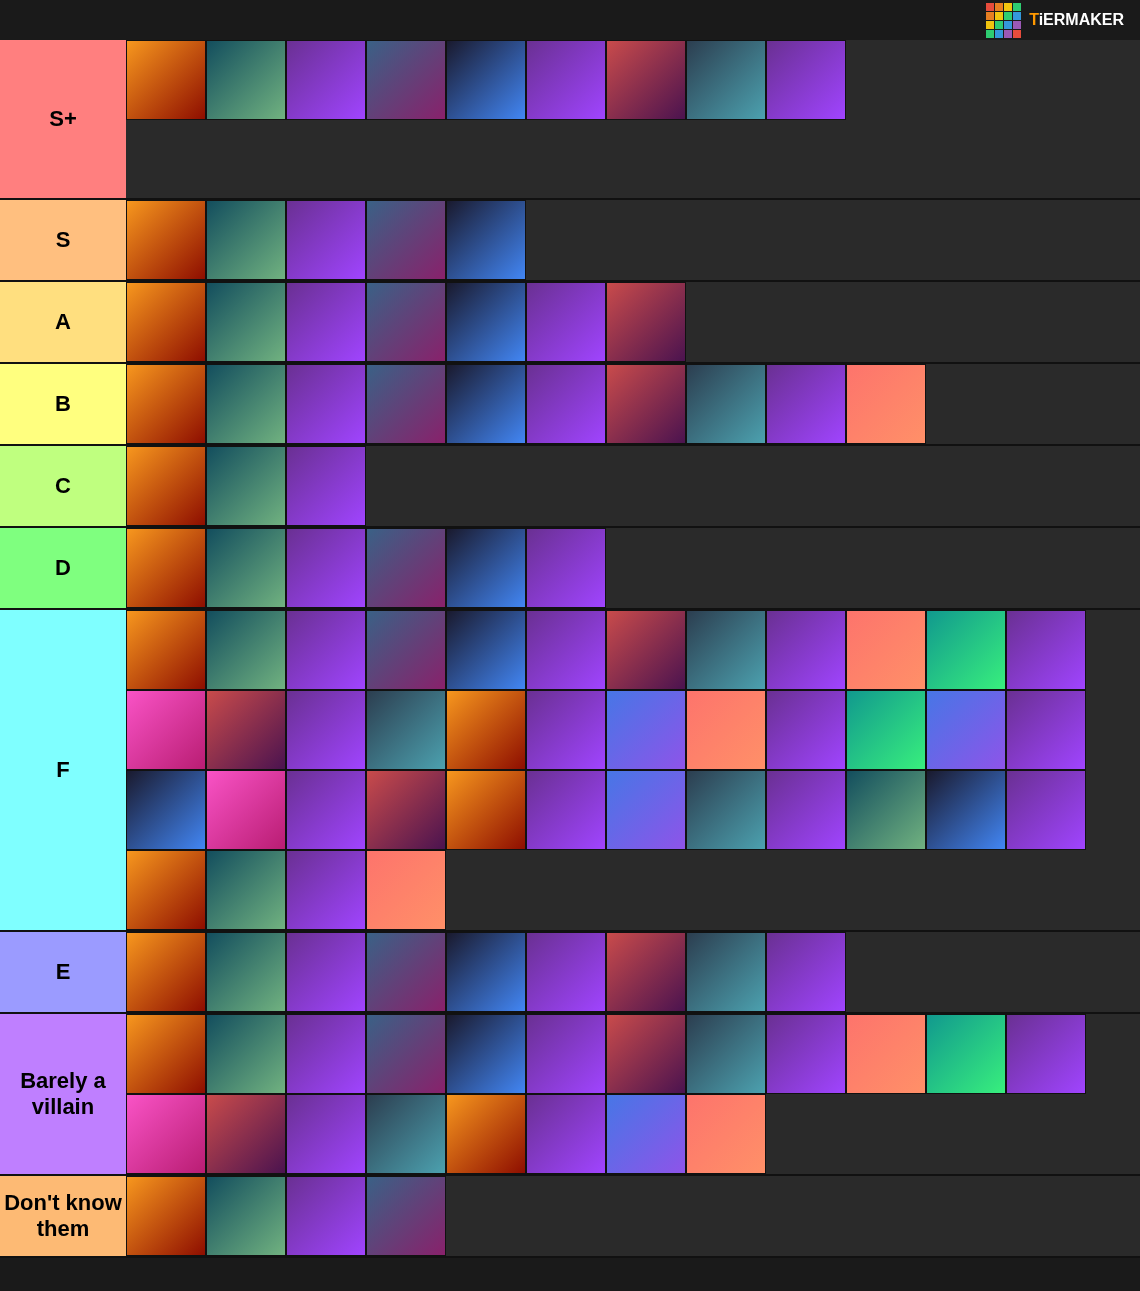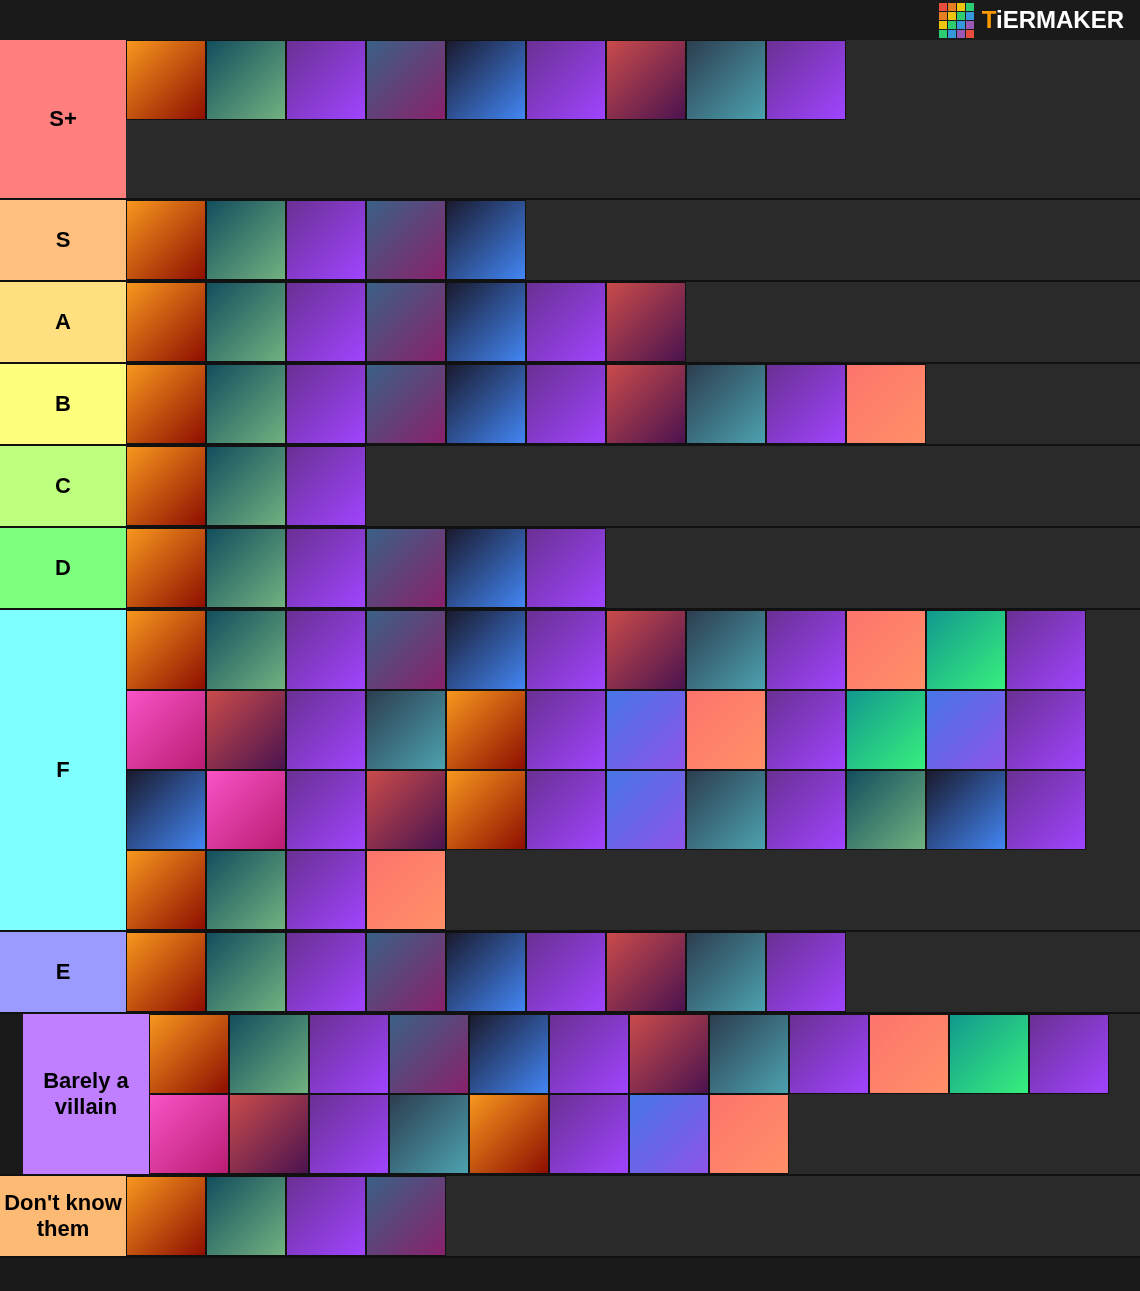--- a/index.html
+++ b/index.html
@@ -86,21 +86,21 @@
       grid-template-columns: repeat(4, 8px);
       grid-template-rows: repeat(4, 8px);
       gap: 1px;
     }
     .logo-cell {
       width: 8px;
       height: 8px;
     }
     .logo-text {
       color: white;
-      font-size: 24px;
+      font-size: 16px;
       font-weight: bold;
       font-family: Arial, sans-serif;
     }
     .logo-text span {
       color: #ff9900;
     }
 
     
     .tier-content .tier-card:nth-child(4n)   { background: linear-gradient(135deg, #3a6186, #89216b); }
     .tier-content .tier-card:nth-child(4n+1) { background: linear-gradient(135deg, #f7971e, #8e0e00); }
@@ -271,21 +271,21 @@
           <div class="tier-card"></div>
           <div class="tier-card"></div>
           <div class="tier-card"></div>
           <div class="tier-card"></div>
           <div class="tier-card"></div>
           <div class="tier-card"></div>
           <div class="tier-card"></div>
           <div class="tier-card"></div>
         </div>
       </div>
-      <div class="tier-row" style="min-height: 160px; padding-left: 23px;">
+      <div class="tier-row" style="min-height: 160px;">
         <div class="tier-label tier-barely">Barely a villain</div>
         <div class="tier-content">
           <div class="tier-card"></div>
           <div class="tier-card"></div>
           <div class="tier-card"></div>
           <div class="tier-card"></div>
           <div class="tier-card"></div>
           <div class="tier-card"></div>
           <div class="tier-card"></div>
           <div class="tier-card"></div>

